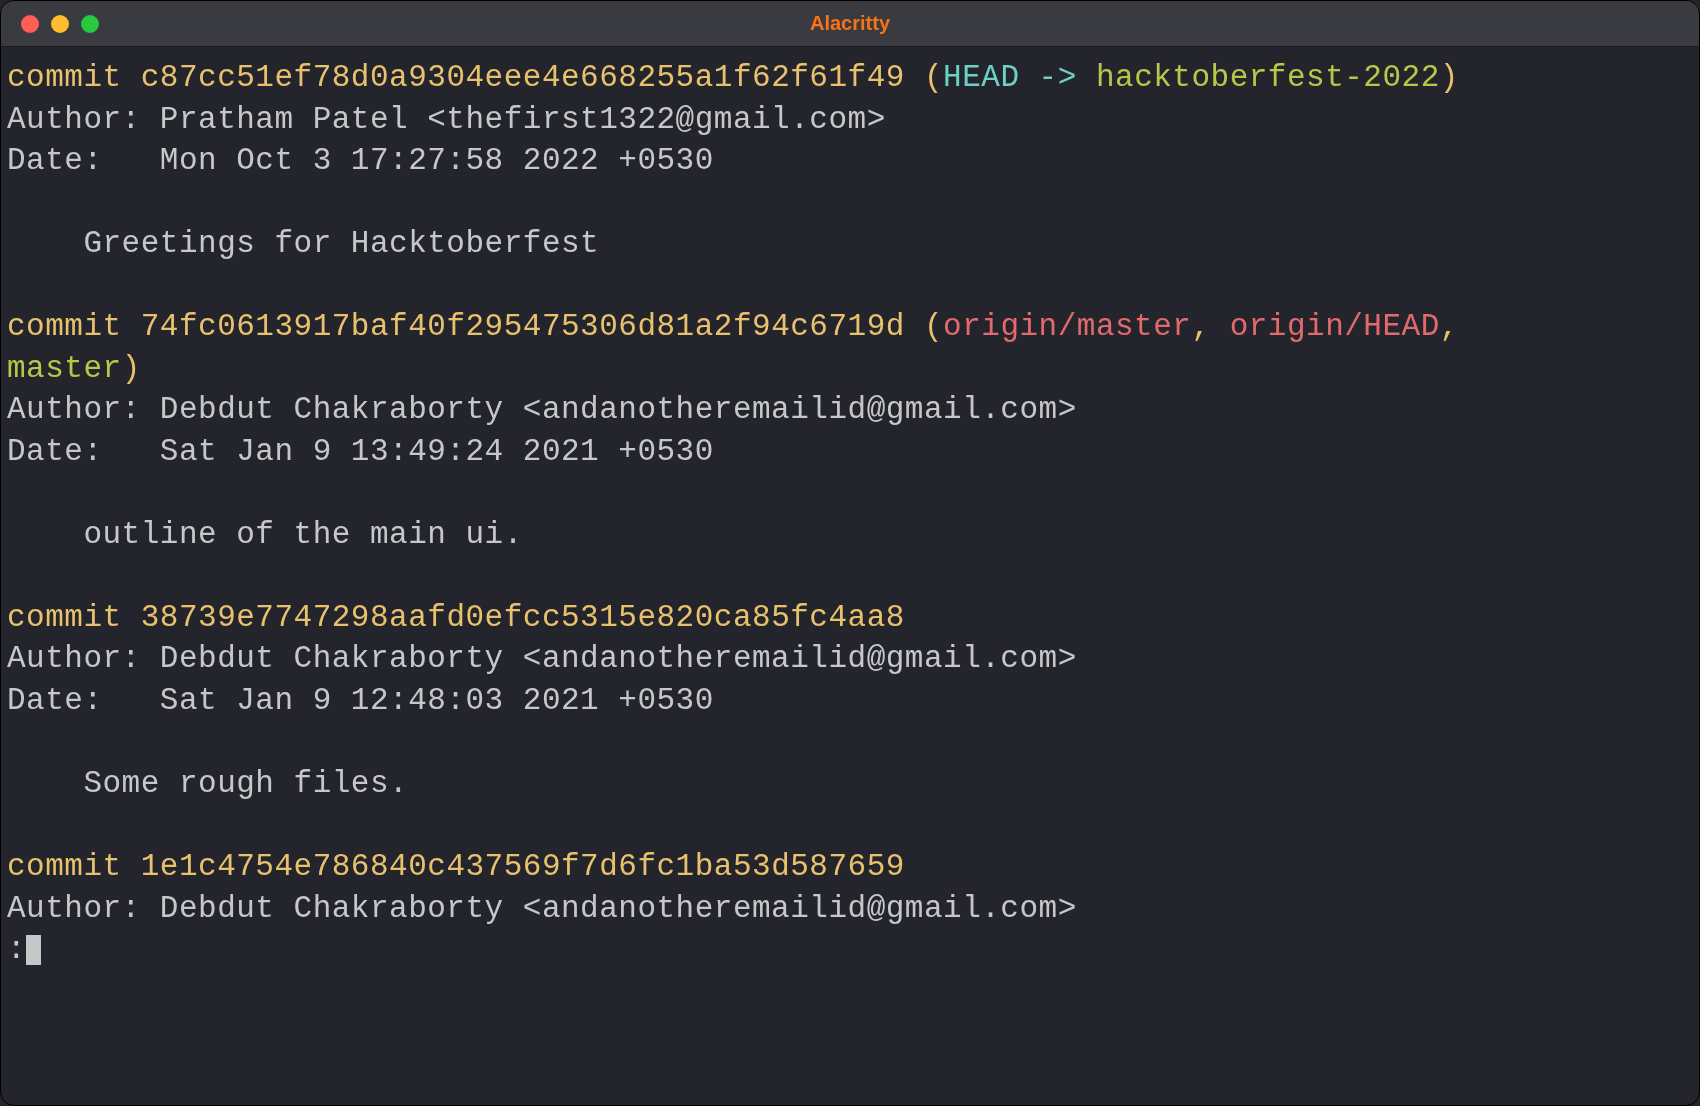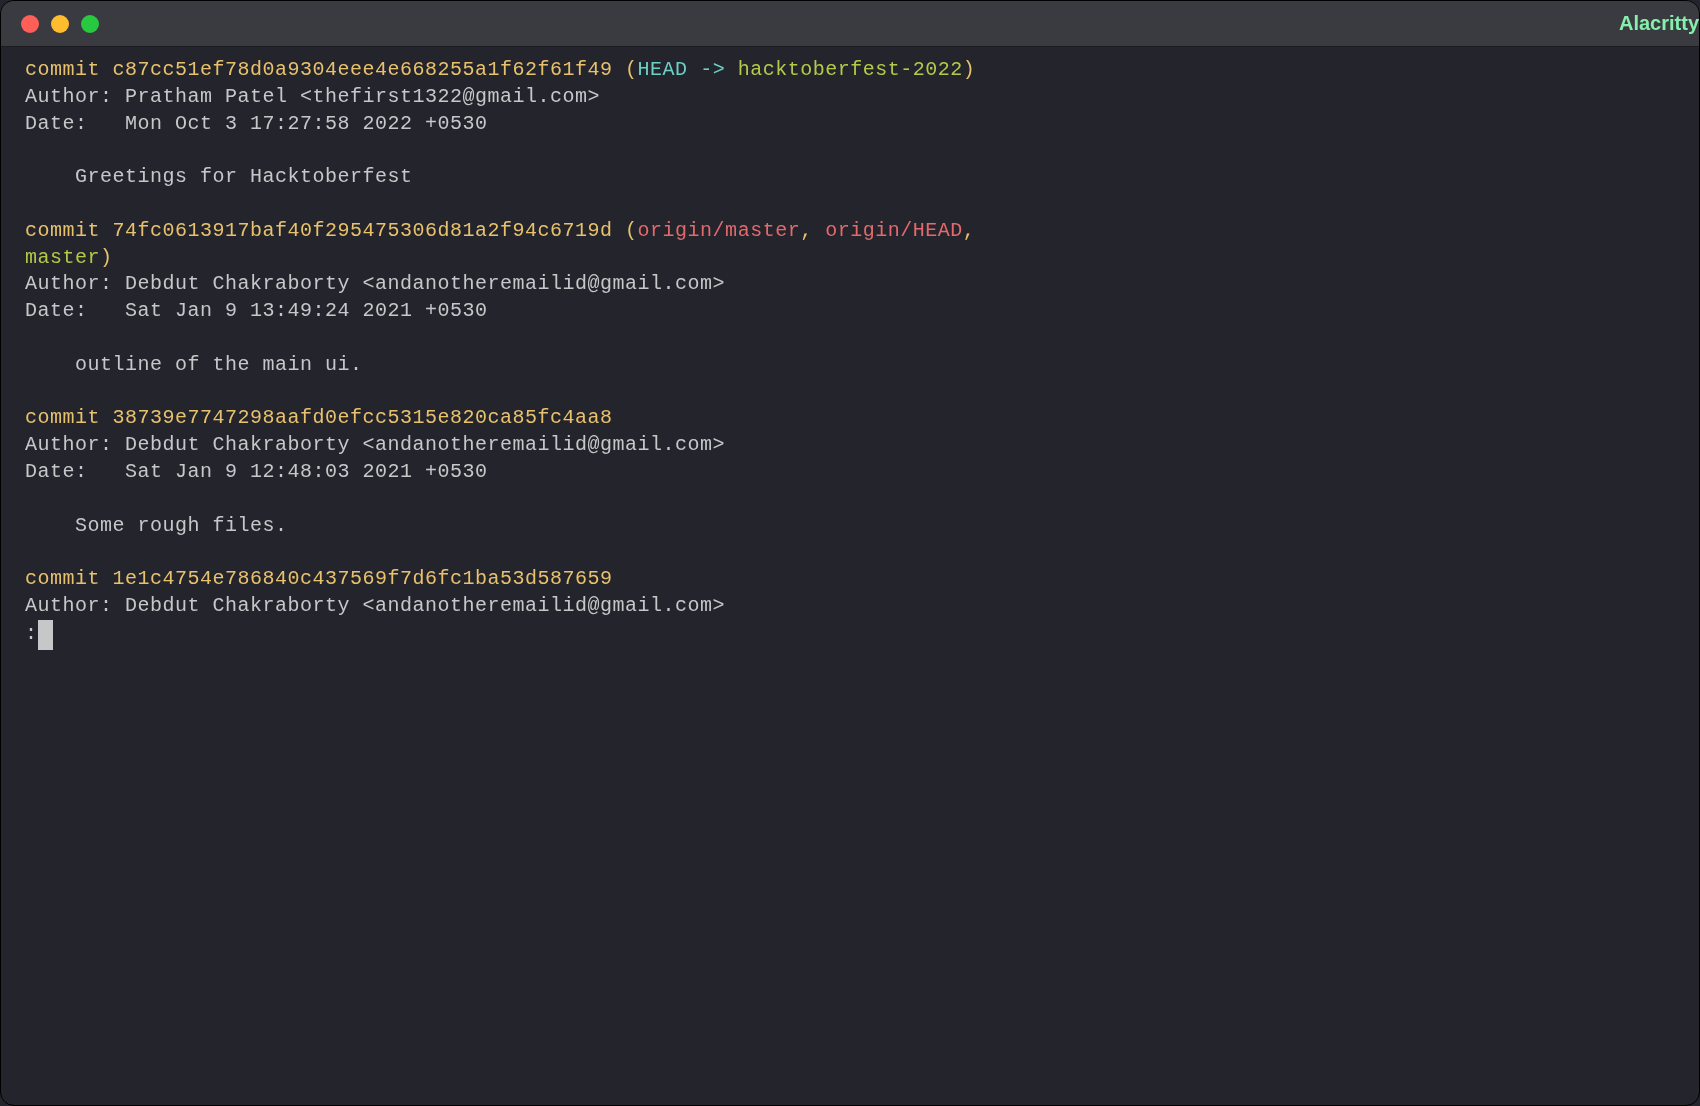--- a/index.html
+++ b/index.html
@@ -37,31 +37,31 @@
     width: 18px;
     height: 18px;
     border-radius: 50%;
   }
   .light.red    { background: #ff5f57; }
   .light.yellow { background: #febc2e; }
   .light.green  { background: #28c840; }
   .title {
     position: absolute;
     left: 0; right: 0;
-    text-align: right;
+    text-align: center;
     font-family: -apple-system, BlinkMacSystemFont, "Segoe UI", sans-serif;
     font-size: 20px;
     font-weight: 600;
-    color: #86efac;
+    color: #f97316;
     pointer-events: none;
   }
   .term {
     flex: 1;
-    padding: 10px 6px 6px 24px;
-    font-size: 20px;
+    padding: 10px 6px 6px 6px;
+    font-size: 31px;
     line-height: 1.34;
     white-space: pre;
     letter-spacing: 0.5px;
     overflow: hidden;
   }
   .c-yellow { color: #e8c16d; }
   .c-cyan   { color: #6cd0c5; }
   .c-green  { color: #b5c949; }
   .c-red    { color: #e26a6c; }
   .c-default{ color: #c6c7c9; }

